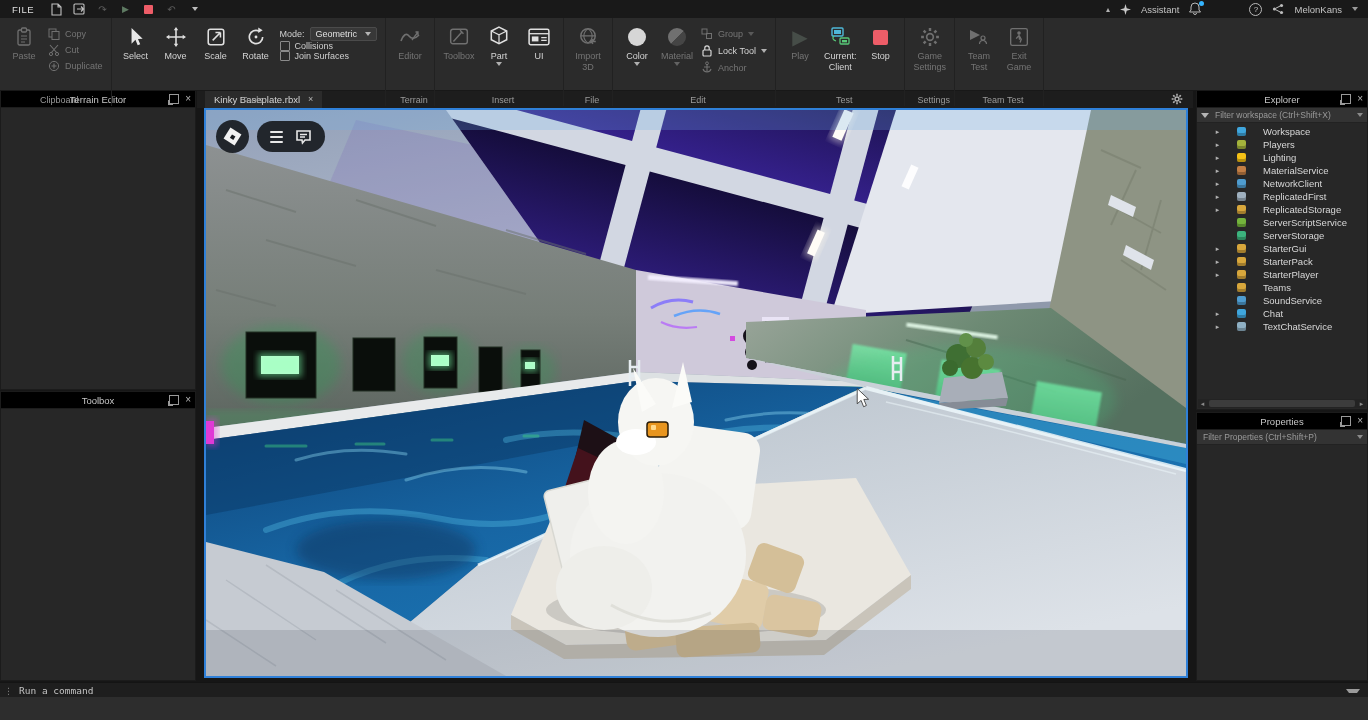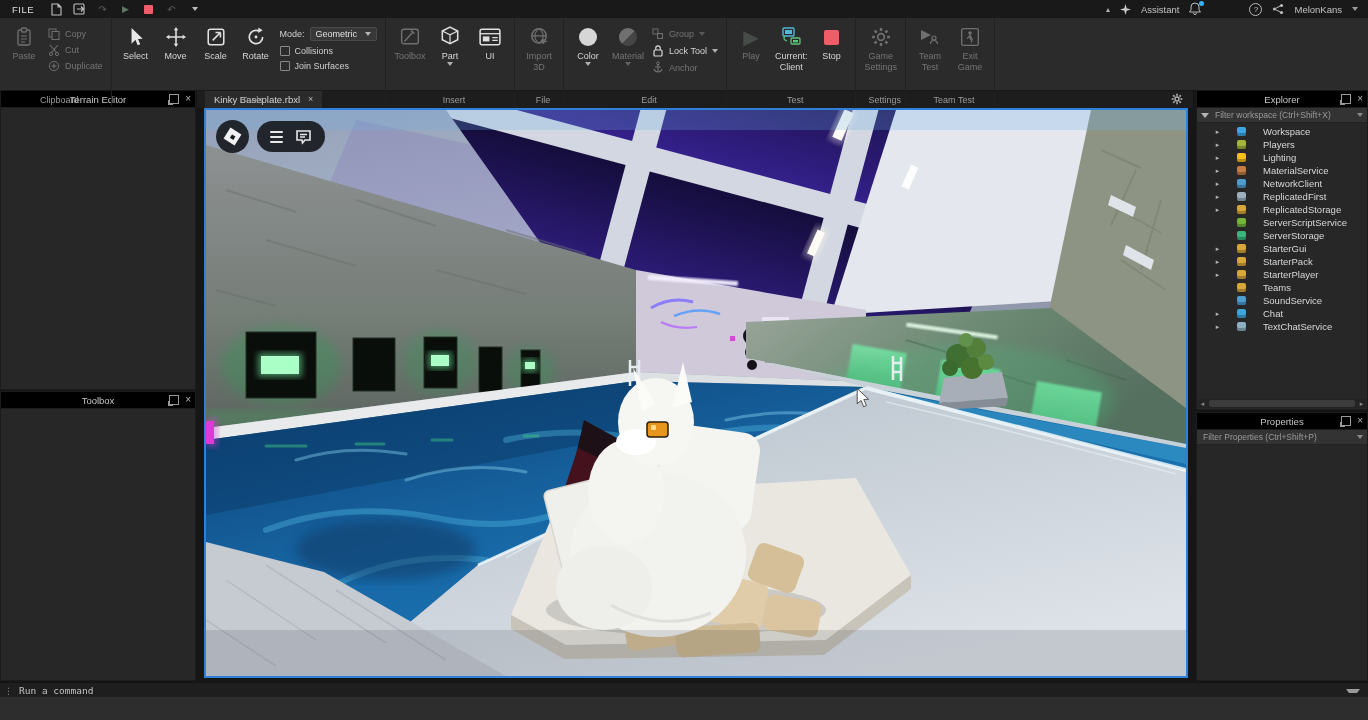--- a/index.html
+++ b/index.html
@@ -33,21 +33,21 @@
     display:flex;z-index:40;color:#d5d5d5;}
   .rgroup{position:relative;height:100%;border-right:1px solid #212121;padding:3px 8px 13px 8px;
     display:flex;gap:8px;align-items:flex-start;}
   .rgroup-label{position:absolute;bottom:1px;left:0;right:0;text-align:center;font-size:9px;color:#9a9a9a;margin-left:8px;}
   .bigbtn{display:flex;flex-direction:column;align-items:center;min-width:32px;gap:1px;font-size:9px;
     color:#d5d5d5;padding-top:3px;text-align:center;line-height:10px;}
   .bigbtn .bicon{height:26px;display:flex;align-items:center;justify-content:center;}
   .dis2{opacity:.42;}
   .smallcol{display:flex;flex-direction:column;gap:4px;padding-top:7px;justify-content:space-between;}
   .smallbtn{display:flex;align-items:center;gap:5px;font-size:9px;white-space:nowrap;}
-  .toolopts{display:flex;flex-direction:column;gap:5px;padding-top:6px;font-size:9px;}
+  .toolopts{display:flex;flex-direction:column;padding-top:6px;font-size:9px;}
   .moderow{display:flex;align-items:center;gap:5px;}
   .dropdown{background:#383838;border:1px solid #4b4b4b;border-radius:2px;padding:1px 5px;display:flex;
     align-items:center;gap:8px;color:#e0e0e0;}
   .chkrow{display:flex;align-items:center;gap:5px;color:#cfcfcf;}
   .chkbox{width:8px;height:8px;border:1px solid #8a8a8a;border-radius:1px;background:transparent;}
   .color-circ{width:18px;height:18px;border-radius:50%;background:#d6d6d6;}
   .mat-circ{width:18px;height:18px;border-radius:50%;background:linear-gradient(135deg,#cfcfcf 50%,#6a6a6a 50%);}
   .stop-sq{width:15px;height:15px;border-radius:2px;}
 
   
@@ -257,20 +257,32 @@
           <span>Collisions</span>
         </div>
         <div class="chkrow">
           <span class="chkbox"></span>
           <span>Join Surfaces</span>
         </div>
       </div>
       <div class="rgroup-label">Tools</div>
     </div>
 
+    <div class="rgroup">
+      <div class="bigbtn dis2">
+        <span class="bicon">
+          <svg width="22" height="20" viewBox="0 0 22 20">
+              <path d="M2,14 Q6,4 10,9 T20,8" fill="none" stroke="#cfcfcf" stroke-width="1.6"></path>
+              <path d="M13,13 L19,5 M16.5,5 L19,5 L19,8" stroke="#cfcfcf" stroke-width="1.3" fill="none"></path>
+            </svg>
+        </span>
+        <span>Editor</span>
+      </div>
+      <div class="rgroup-label">Terrain</div>
+    </div>
 
     <div class="rgroup">
       <div class="bigbtn dis2">
         <span class="bicon">
           <svg width="20" height="20" viewBox="0 0 18 18">
               <rect x="1.5" y="2" width="15" height="13" rx="2" fill="none" stroke="#cfcfcf" stroke-width="1.3"></rect>
               <path d="M4,13 L12,4 M10,3 l3,3" stroke="#cfcfcf" stroke-width="1.3" fill="none"></path>
             </svg>
         </span>
         <span>Toolbox</span>

